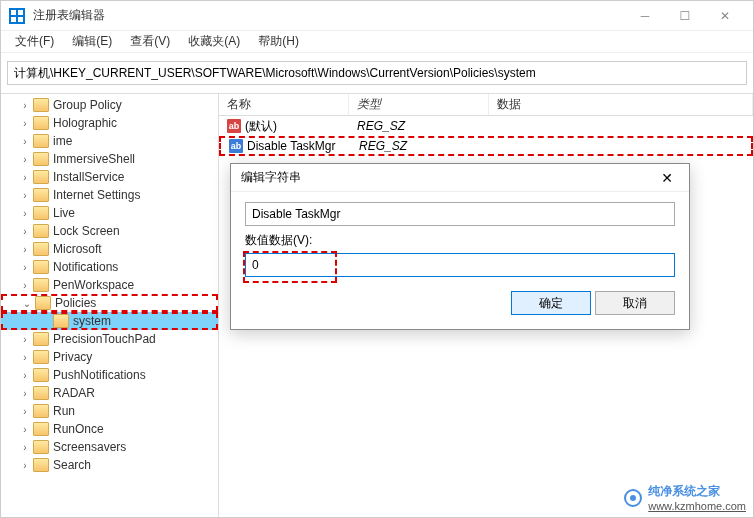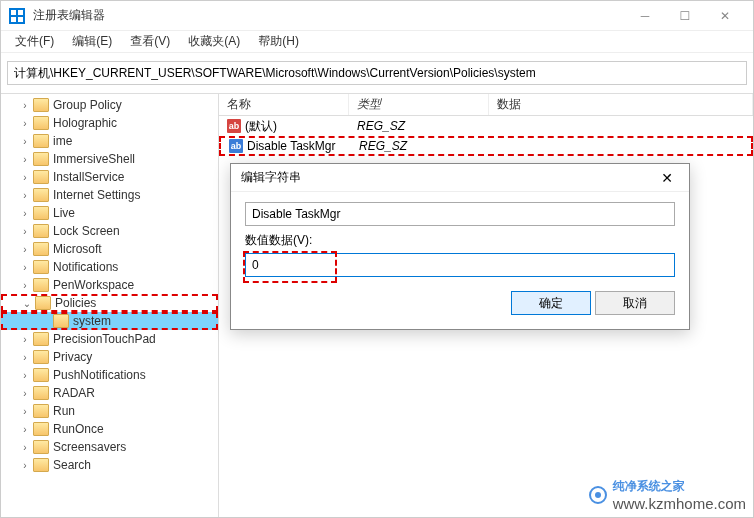--- a/index.html
+++ b/index.html
@@ -54,21 +54,21 @@
 .highlight-input { position: relative; }
 .highlight-input::after { content: ""; position: absolute; left: -2px; top: -2px; width: 90px; height: 28px; border: 2px dashed #d00; pointer-events: none; }
 .dialog-buttons { display: flex; justify-content: flex-end; gap: 4px; padding: 12px 14px 14px; }
 .dialog-buttons button { width: 80px; height: 24px; border: 1px solid #0078d7; background: #e1f0ff; cursor: pointer; }
 .dialog-buttons button.secondary { border: 1px solid #aaa; background: #f0f0f0; }
 
 .watermark { position: absolute; right: 8px; bottom: 6px; display: flex; align-items: center; gap: 6px; font-size: 13px; }
 .watermark .logo-dot { width: 18px; height: 18px; border: 2px solid #4a90e2; border-radius: 50%; position: relative; }
 .watermark .logo-dot::after { content: ""; position: absolute; width: 6px; height: 6px; background: #4a90e2; border-radius: 50%; left: 4px; top: 4px; }
 .watermark .brand { color: #4a90e2; font-weight: bold; }
-.watermark .url { color: #555; font-size: 15px; }
+.watermark .url { color: #555; font-size: 11px; text-decoration: underline; }
 </style>
 </head>
 <body>
 
 <div class="window">
 
   <div class="titlebar">
     <div class="app-icon">
       <svg viewBox="0 0 12 12">
           <rect x="0" y="0" width="5" height="5" fill="#fff"></rect>

